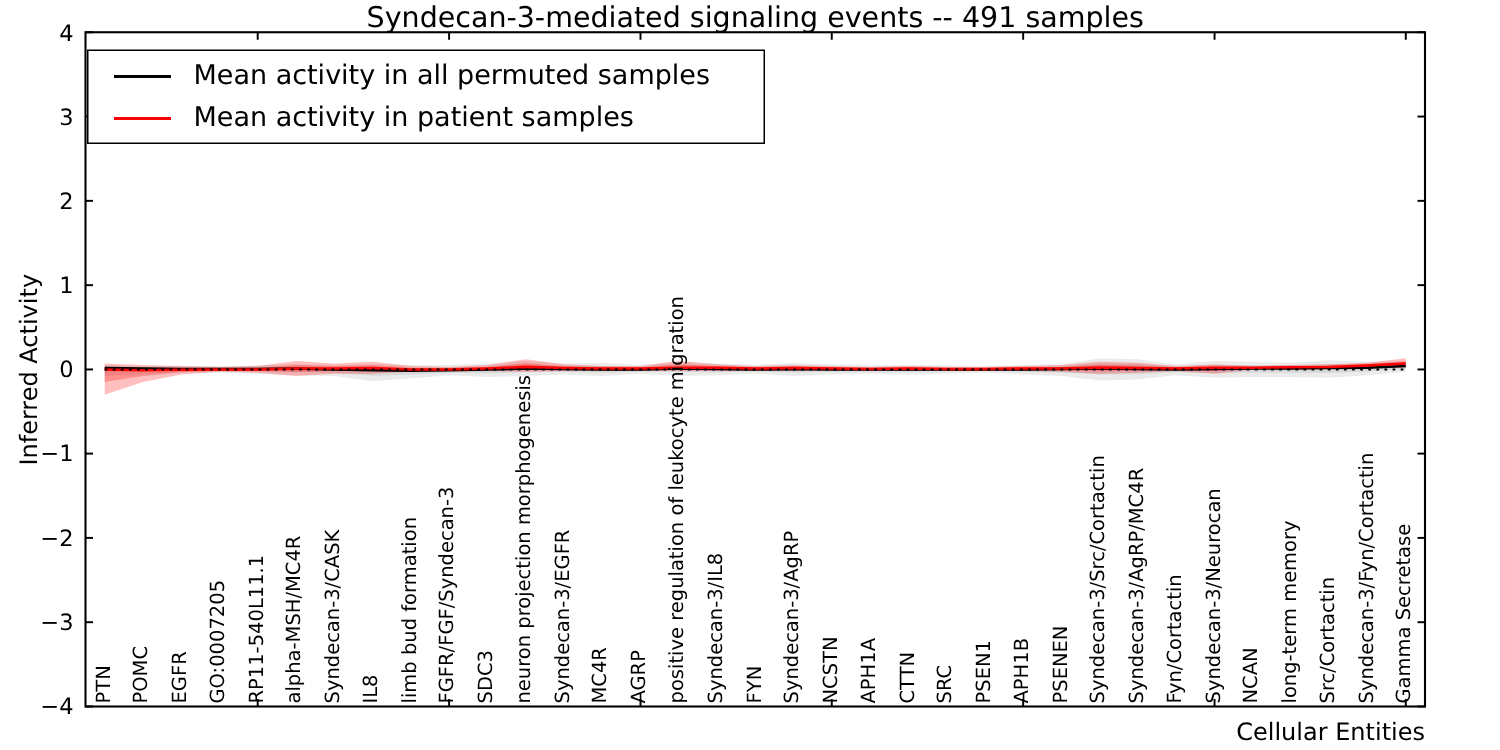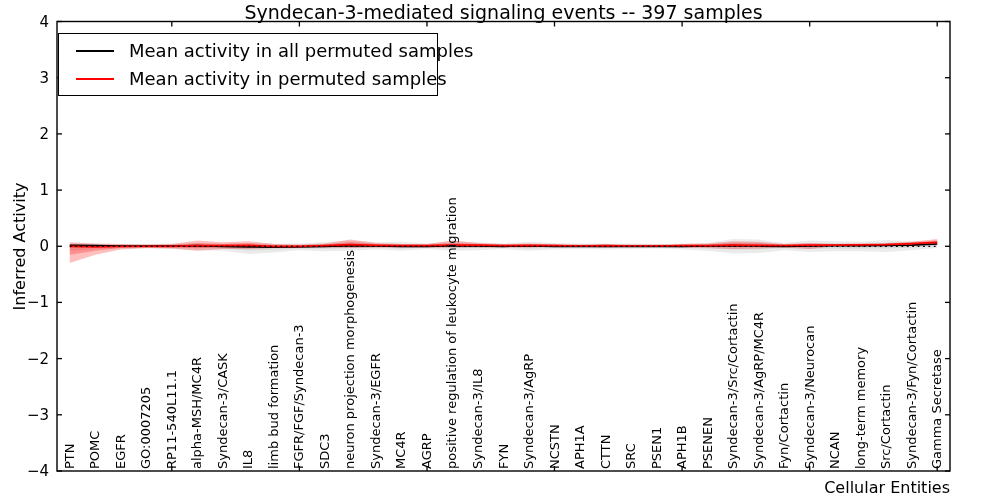--- a/index.html
+++ b/index.html
@@ -22,21 +22,21 @@
   }
   .ytick-label{
     position:absolute;left:0;width:49px;text-align:right;font-size:15px;
     height:18px;line-height:18px;
   }
   .xtick-label{
     position:absolute;font-size:13px;line-height:14px;white-space:nowrap;
     transform:rotate(-90deg);transform-origin:0 0;
   }
   .legend{
-    position:absolute;left:58px;top:33px;width:380px;height:63px;
+    position:absolute;left:58px;top:33px;width:452px;height:63px;
     background:#ffffff;border:1.6px solid #000;box-sizing:border-box;
     display:flex;flex-direction:column;justify-content:center;gap:7px;
     padding:2px 12px;
   }
   .legend-row{display:flex;align-items:center;gap:15px;}
   .legend-line{width:38px;height:0;border-top:2px solid #000;flex:none;margin-left:5px;}
   .legend-label{font-size:18px;white-space:nowrap;}
 </style>
 </head>
 <body>
@@ -77,21 +77,21 @@
       <line x1="427.0" y1="21.5" x2="427.0" y2="26.5" stroke="#000" stroke-width="1.3"></line>
       <line x1="554.5" y1="471" x2="554.5" y2="466" stroke="#000" stroke-width="1.3"></line>
       <line x1="554.5" y1="21.5" x2="554.5" y2="26.5" stroke="#000" stroke-width="1.3"></line>
       <line x1="682.1" y1="471" x2="682.1" y2="466" stroke="#000" stroke-width="1.3"></line>
       <line x1="682.1" y1="21.5" x2="682.1" y2="26.5" stroke="#000" stroke-width="1.3"></line>
       <line x1="809.7" y1="471" x2="809.7" y2="466" stroke="#000" stroke-width="1.3"></line>
       <line x1="809.7" y1="21.5" x2="809.7" y2="26.5" stroke="#000" stroke-width="1.3"></line>
       <line x1="937.2" y1="471" x2="937.2" y2="466" stroke="#000" stroke-width="1.3"></line>
       <line x1="937.2" y1="21.5" x2="937.2" y2="26.5" stroke="#000" stroke-width="1.3"></line>
     </svg>
-  <div class="title">Syndecan-3-mediated signaling events -- 397 samples</div>
+  <div class="title">Syndecan-3-mediated signaling events -- 491 samples</div>
   <div class="ylabel">Inferred Activity</div>
   <div class="xlabel">Cellular Entities</div>
   <div id="ytick-labels">
       <div class="ytick-label" style="top: 13px;">4</div>
       <div class="ytick-label" style="top: 69px;">3</div>
       <div class="ytick-label" style="top: 125px;">2</div>
       <div class="ytick-label" style="top: 181px;">1</div>
       <div class="ytick-label" style="top: 237px;">0</div>
       <div class="ytick-label" style="top: 293px;">−1</div>
       <div class="ytick-label" style="top: 350px;">−2</div>
@@ -135,16 +135,16 @@
       <div class="xtick-label" style="left: 905px; top: 469px;">Syndecan-3/Fyn/Cortactin</div>
       <div class="xtick-label" style="left: 930px; top: 469px;">Gamma Secretase</div>
     </div>
   <div class="legend">
     <div class="legend-row">
       <span class="legend-line" style="border-top-color: rgb(0, 0, 0);"></span>
       <span class="legend-label">Mean activity in all permuted samples</span>
     </div>
     <div class="legend-row">
       <span class="legend-line" style="border-top-color: rgb(255, 0, 0);"></span>
-      <span class="legend-label">Mean activity in permuted samples</span>
+      <span class="legend-label">Mean activity in patient samples</span>
     </div>
   </div>
 </div>
 
 </body></html>

